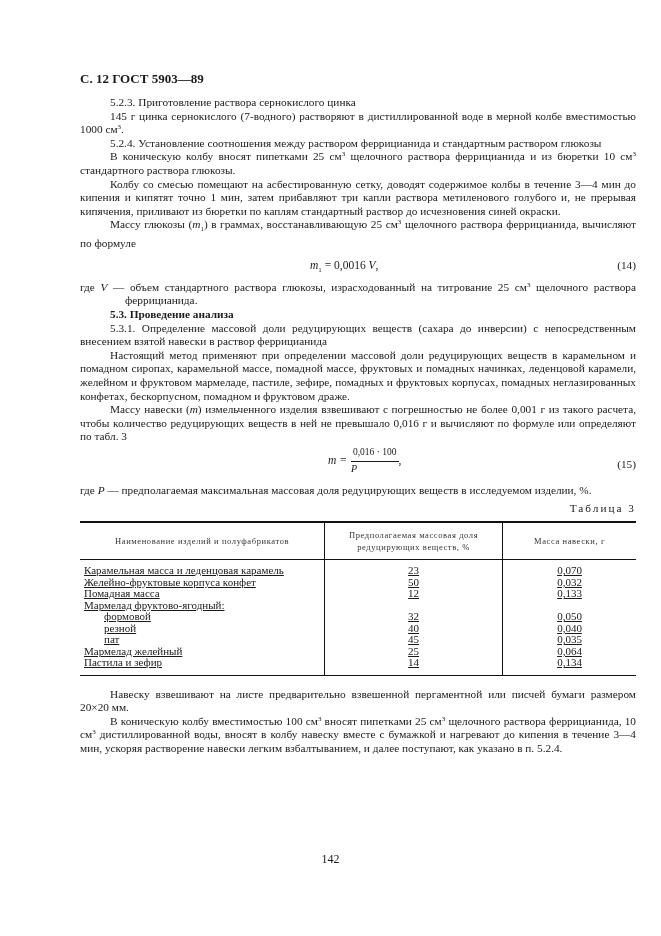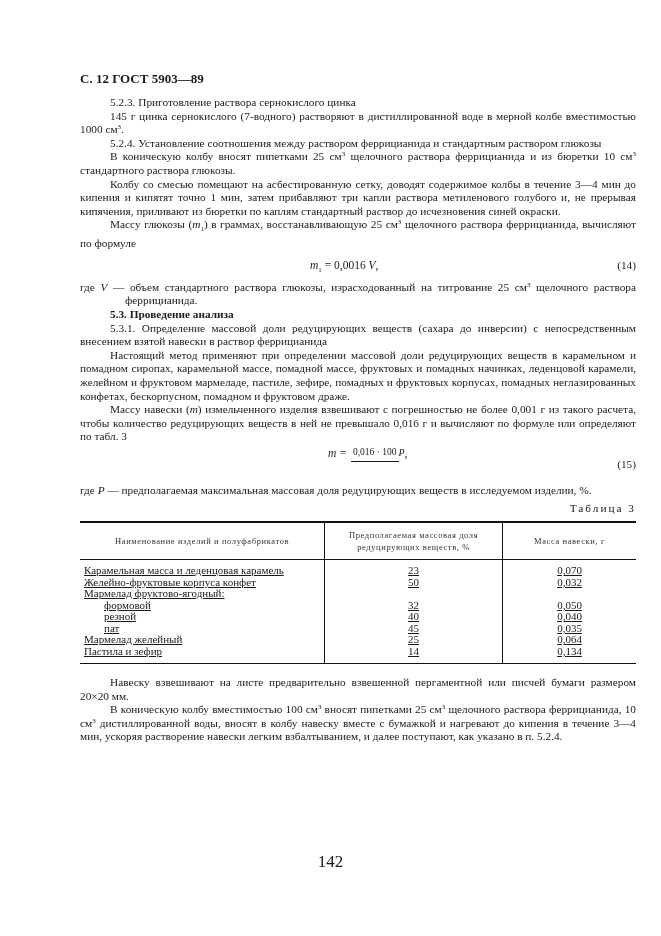--- a/index.html
+++ b/index.html
@@ -8,39 +8,39 @@
   .page-header { position: absolute; left: 80px; top: 71px; font-weight: bold; font-size: 13px; }
   .body-text { position: absolute; left: 80px; top: 96px; width: 556px; font-size: 11.3px; line-height: 13.6px; }
   .p { margin: 0; text-align: justify; }
   .ind { text-indent: 30px; }
   .formula { position: relative; height: 30px; }
   .formula .expr { position: absolute; left: 230px; top: 8px; font-size: 11.5px; }
   .formula .num { position: absolute; right: 0; top: 8px; }
   .formula2 { position: relative; height: 40px; }
   .frac { position: absolute; left: 248px; top: 2px; display: inline-flex; align-items: center; font-size: 11.5px; }
   .frac .lhs { margin-right: 4px; font-style: italic; }
-  .frac .f { display: inline-flex; flex-direction: row; align-items: flex-start; font-family: Liberation Serif, serif; }
+  .frac .f { display: inline-flex; flex-direction: column; align-items: flex-start; font-family: Liberation Serif, serif; }
   .frac .top { font-size: 9.5px; border-bottom: 1px solid #1a1a1a; padding: 0 2px 1px; }
   .frac .bot { font-size: 10px; font-style: italic; }
   .formula2 .num { position: absolute; right: 0; top: 14px; }
   .where { padding-left: 45px; text-indent: -45px; margin: 0; text-align: justify; }
   .bold { font-weight: bold; }
   i { font-style: italic; }
   sup { font-size: 7px; vertical-align: top; position: relative; top: -2px; }
   sub { font-size: 7px; }
   .table-title { text-align: right; letter-spacing: 2px; margin: 4px 0 6px; }
   table.t3 { width: 556px; border-collapse: collapse; border-top: 2px solid #111; border-bottom: 1px solid #111; font-size: 11px; }
   table.t3 th { font-weight: normal; font-size: 8.5px; letter-spacing: 0.6px; line-height: 12px; padding: 6px 4px; border-bottom: 1.5px solid #111; color: #333; }
   table.t3 td { padding: 0 4px; line-height: 11.5px; vertical-align: top; text-decoration: underline; }
   table.t3 th + th, table.t3 td + td { border-left: 1px solid #111; }
   table.t3 td.c { text-align: center; }
   table.t3 tbody tr:first-child td { padding-top: 5px; }
   table.t3 tbody tr:last-child td { padding-bottom: 6px; }
   td.sub-item { padding-left: 24px !important; }
-  .page-num { position: absolute; left: 0; width: 661px; text-align: center; top: 852px; font-size: 17px; }
+  .page-num { position: absolute; left: 0; width: 661px; text-align: center; top: 852px; font-size: 12px; }
 </style>
 </head>
 <body>
 
 <div class="page-header">С. 12 ГОСТ 5903—89</div>
 
 <div class="body-text">
   <p class="p ind">5.2.3. Приготовление раствора сернокислого цинка</p>
   <p class="p ind"><span>145 г цинка сернокислого (7-водного) растворяют в дистиллированной воде в мерной колбе вместимостью 1000 см</span><sup>3</sup><span>.</span></p>
   <p class="p ind">5.2.4. Установление соотношения между раствором феррицианида и стандартным раствором глюкозы</p>
@@ -88,20 +88,25 @@
           <td>Карамельная масса и леденцовая карамель</td>
           <td class="c">23</td>
           <td class="c">0,070</td>
         </tr>
         <tr>
           <td>Желейно-фруктовые корпуса конфет</td>
           <td class="c">50</td>
           <td class="c">0,032</td>
         </tr>
         <tr>
+          <td>Помадная масса</td>
+          <td class="c">12</td>
+          <td class="c">0,133</td>
+        </tr>
+        <tr>
           <td>Мармелад фруктово-ягодный:</td>
           <td class="c"></td>
           <td class="c"></td>
         </tr>
         <tr>
           <td class="sub-item">формовой</td>
           <td class="c">32</td>
           <td class="c">0,050</td>
         </tr>
         <tr>

